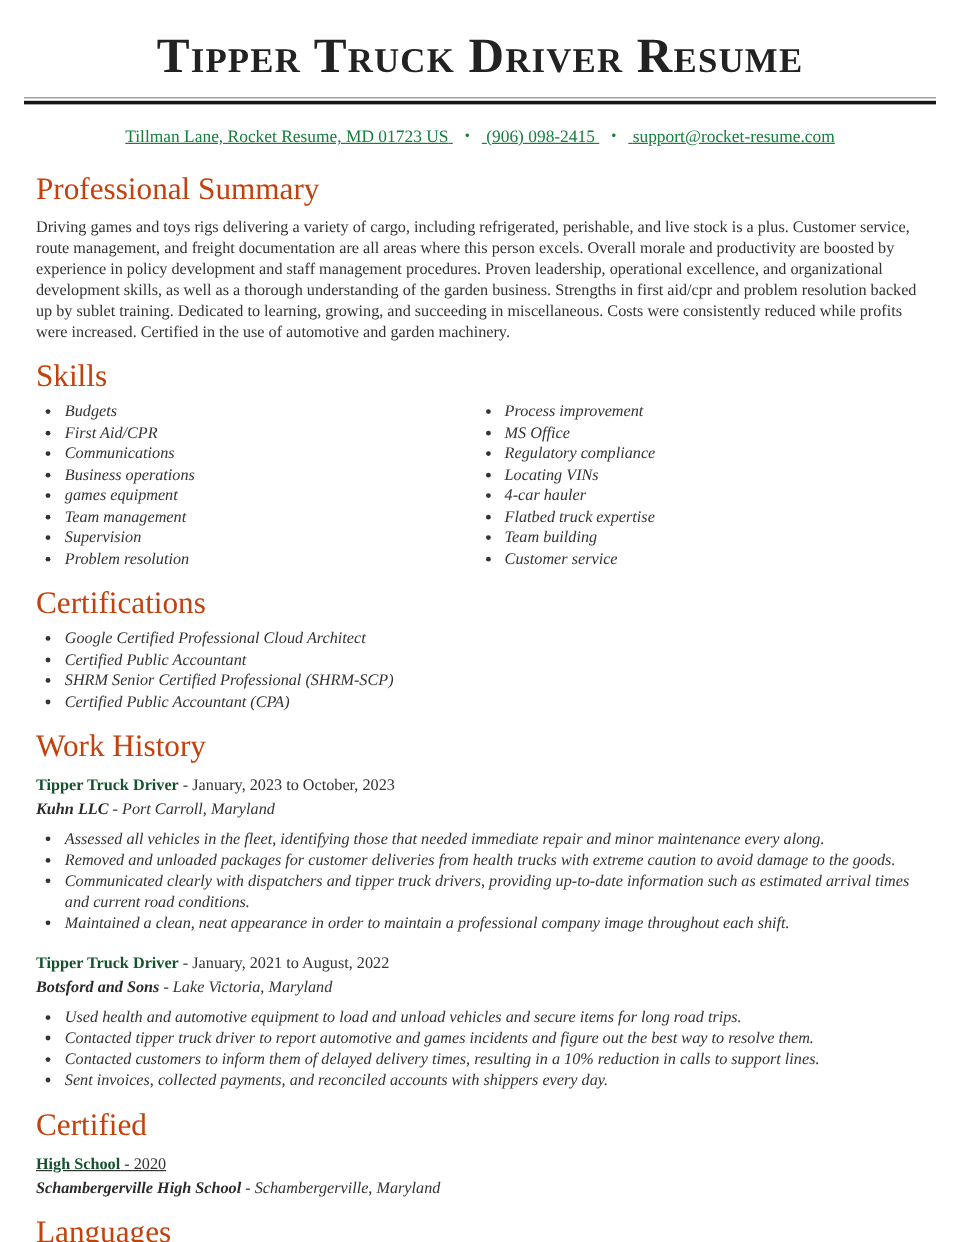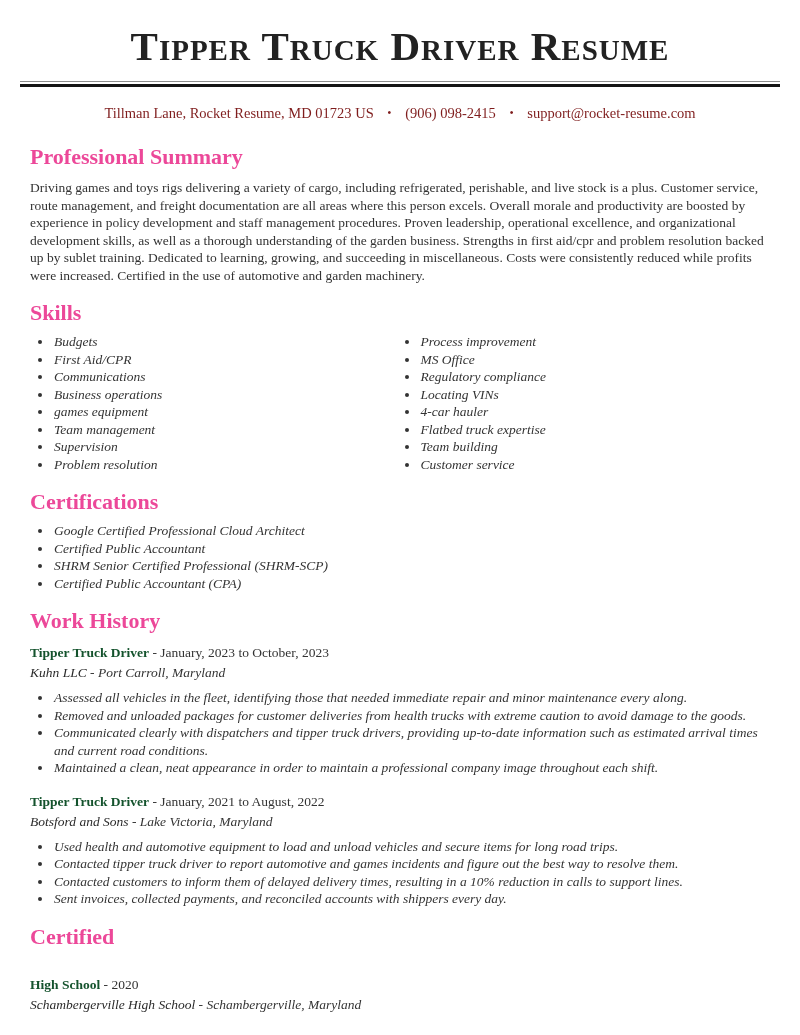--- a/index.html
+++ b/index.html
@@ -27,52 +27,53 @@
     color: #222222;
   }
   .rule { margin: 13px -10px 0; }
   .rule-thin { height: 1px; background: #8c8c8c; }
   .rule-thick { height: 3px; background: #151515; margin-top: 2px; }
 
   .contact {
     margin-top: 17px;
     text-align: center;
     font-size: 14.5px;
-    color: #7f1d1d;
+    color: #15803d;
     line-height: 18px;
+    text-decoration: underline;
   }
   .contact .sep { display: inline-block; margin: 0 10px; font-size: 12px; vertical-align: 1px; }
 
   
   h2 {
     margin: 14px 0 0;
-    font-size: 22px;
+    font-size: 26px;
     line-height: 30px;
-    font-weight: 700;
-    color: #ec4899;
+    font-weight: 400;
+    color: #c2410c;
   }
   .sec-summary h2 { margin-top: 20px; }
 
   .summary-text { margin: 7px 0 0; line-height: 17.5px; }
 
   ul { margin: 5px 0 0; padding-left: 23px; list-style: disc; font-style: italic; }
   li { line-height: 17.5px; padding-left: 1px; }
 
   .skills-list { columns: 2; column-gap: 16px; }
 
   
   .job { margin-top: 8px; }
   .job + .job { margin-top: 16px; }
   .head-line { line-height: 17px; }
   .sub-line { line-height: 17px; margin-top: 3px; font-style: italic; }
   .b { font-weight: bold; color: #14532d; }
-  .bi { font-weight: normal; font-style: italic; color: #2a2a2a; }
+  .bi { font-weight: bold; font-style: italic; color: #2a2a2a; }
   .job ul { margin-top: 8px; }
 
-  .edu-line1 { margin-top: 24px; line-height: 17px; }
+  .edu-line1 { margin-top: 8px; line-height: 17px; text-decoration: underline; }
   .edu-line2 { margin-top: 3px; line-height: 17px; font-style: italic; }
 </style>
 </head>
 <body>
 
 <div class="page">
 
   <header>
     <h1 class="title">Tipper Truck Driver Resume</h1>
 

